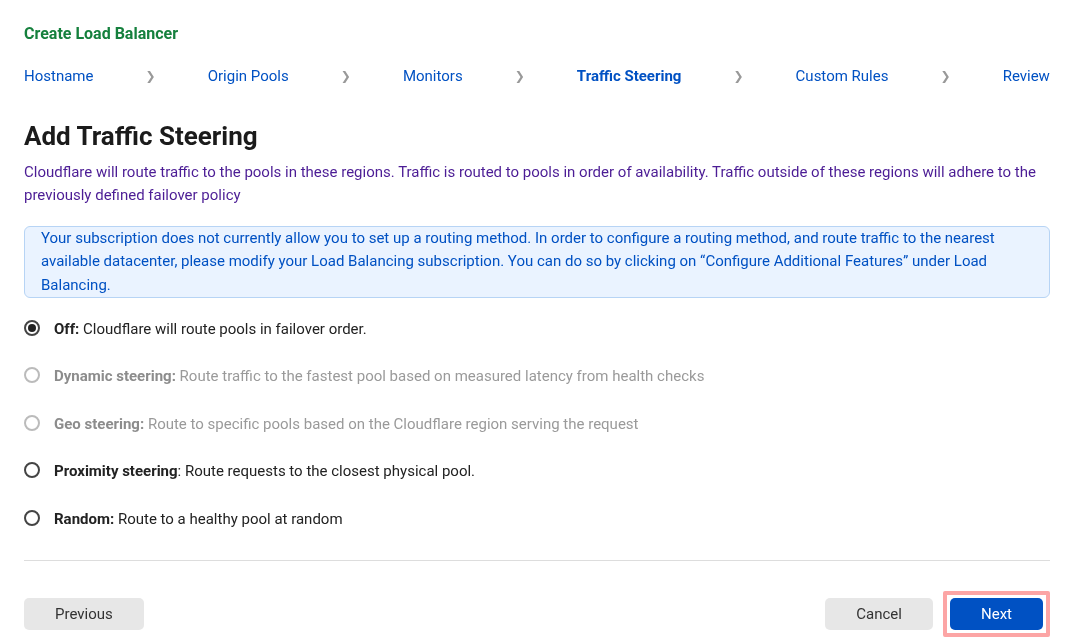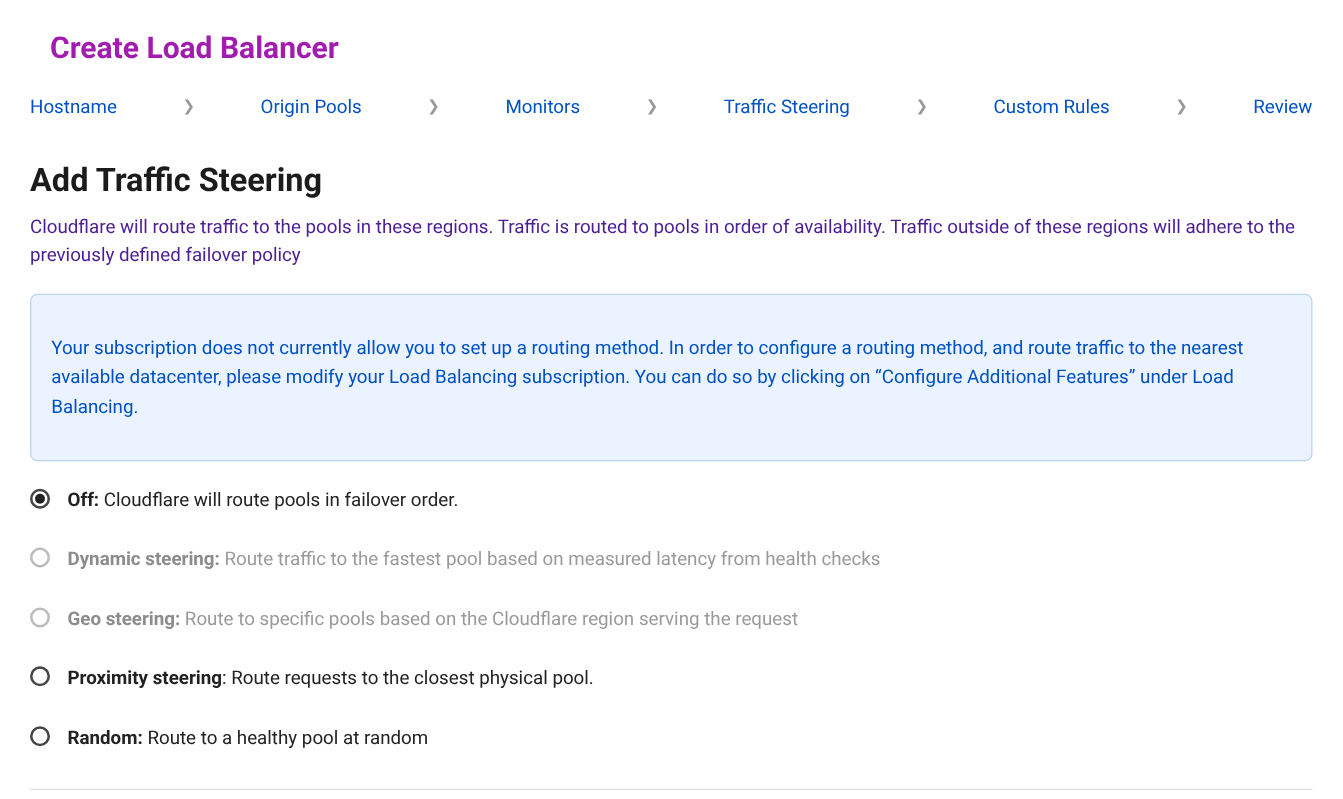--- a/index.html
+++ b/index.html
@@ -6,41 +6,41 @@
   body {
     margin: 0;
     padding: 16px 24px;
     font-family: -apple-system, BlinkMacSystemFont, "Segoe UI", Roboto, Helvetica, Arial, sans-serif;
     font-size: 15px;
     color: #222;
     background: #fff;
     width: 1074px;
   }
   h1.page-title {
-    font-size: 24px;
+    font-size: 16px;
     font-weight: 700;
-    margin: 8px 0 24px 16px;
-    color: #a21caf;
+    margin: 8px 0 24px 0;
+    color: #15803d;
   }
   .breadcrumb {
     display: flex;
     align-items: center;
     gap: 16px;
     font-size: 15px;
     margin-bottom: 36px;
     flex-wrap: wrap;
     justify-content: space-between;
   }
   .breadcrumb-item {
     color: #0051c3;
     cursor: pointer;
     text-decoration: none;
   }
   .breadcrumb-item.current {
-    font-weight: 400;
+    font-weight: 700;
   }
   .breadcrumb-sep {
     color: #999;
     font-size: 12px;
     user-select: none;
   }
   h2.section-title {
     font-size: 26px;
     font-weight: 700;
     margin: 0 0 10px 0;
@@ -49,21 +49,21 @@
   p.section-desc {
     margin: 0 0 20px 0;
     color: #4c1d95;
     line-height: 1.5;
     font-size: 15px;
   }
   .info-banner {
     background: #eaf3ff;
     border: 1px solid #b7d4f5;
     border-radius: 6px;
-    padding: 31px 16px;
+    padding: 0 16px;
     color: #0051c3;
     line-height: 1.55;
     font-size: 15px;
     margin-bottom: 20px;
   }
   .radio-list {
     display: flex;
     flex-direction: column;
     gap: 25px;
     margin-bottom: 30px;

